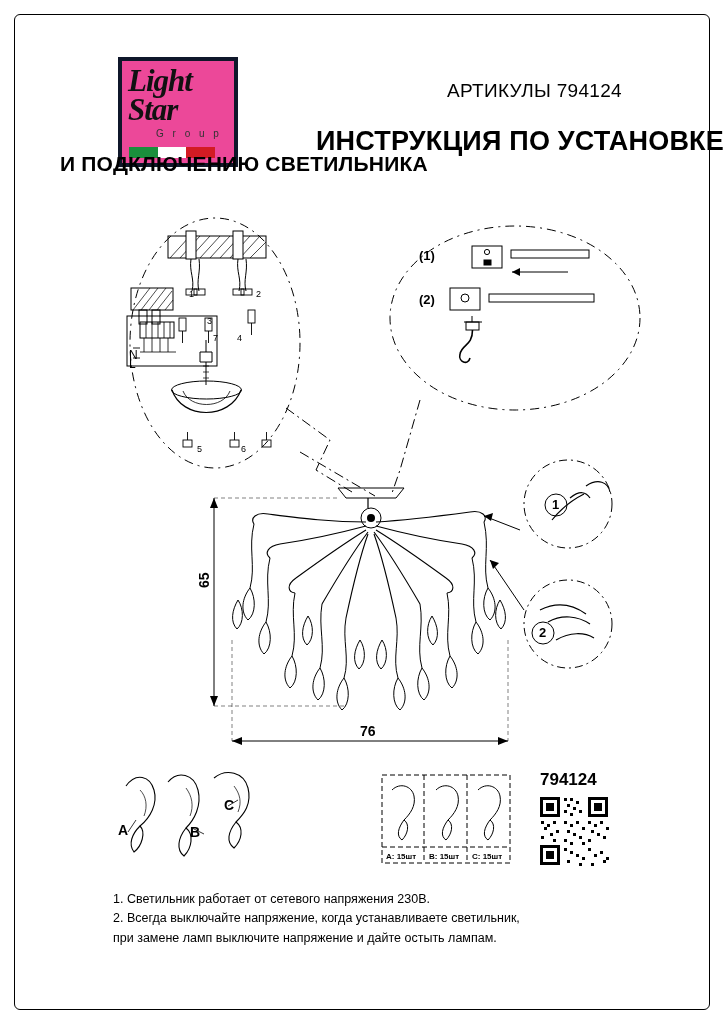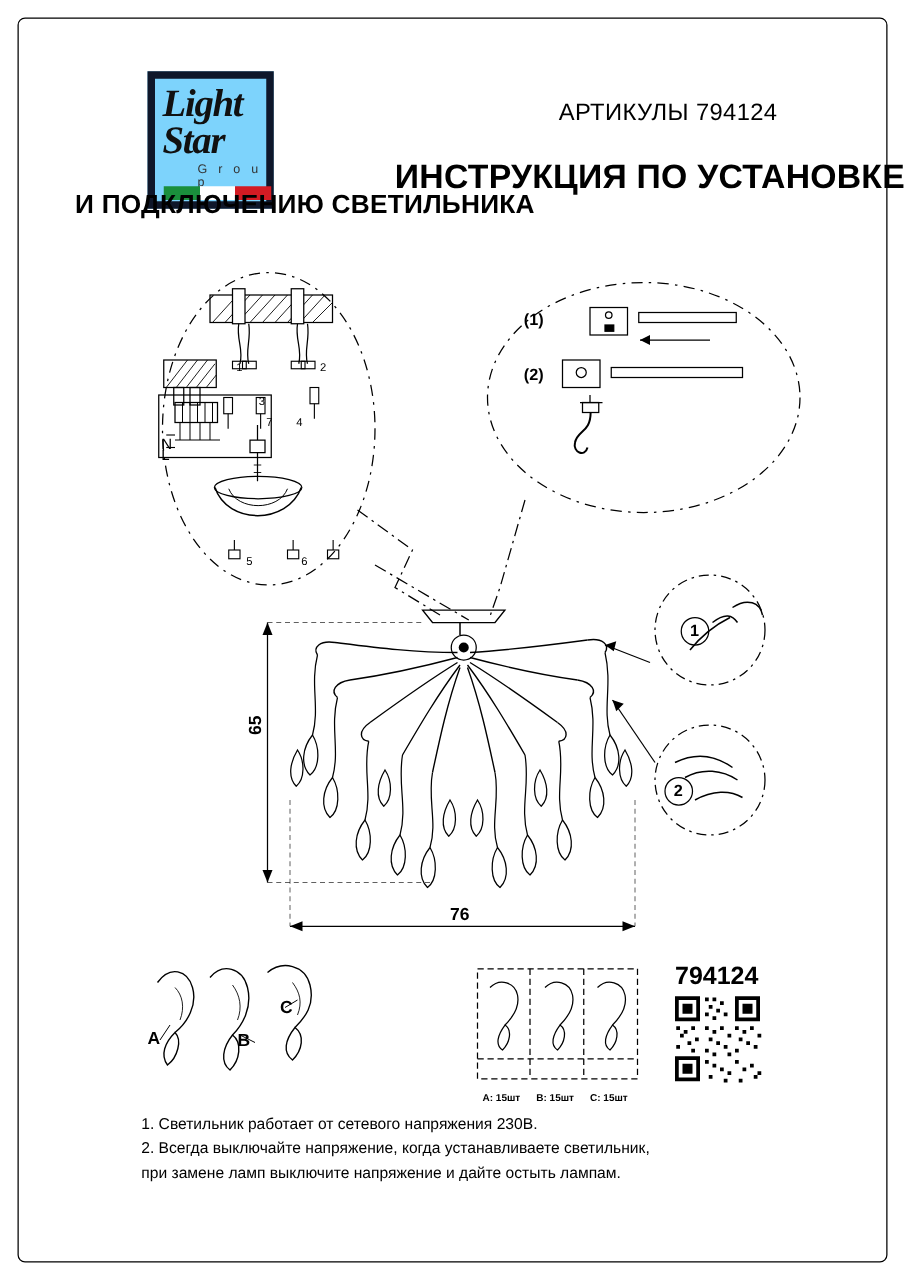--- a/index.html
+++ b/index.html
@@ -31,25 +31,25 @@
     border: 1.5px solid #000;
     border-radius: 6px;
     box-sizing: border-box;
   }
 
   
   .logo-box {
     position: absolute;
     left: 118px;
     top: 57px;
-    width: 101px;
+    width: 120px;
     height: 110px;
-    border: 6px solid #0f172a;
+    border: 4px solid #0f172a;
     box-sizing: border-box;
-    background: #7dd3fc;
+    background: #ec4899;
   }
   .logo-light {
     position: absolute;
     left: 6px;
     top: 4px;
     font-family: "Liberation Serif", serif;
     font-style: italic;
     font-weight: bold;
     font-size: 31px;
     letter-spacing: -1px;
@@ -162,36 +162,35 @@
     left: 360px;
     top: 723px;
     font-size: 14px;
     font-weight: bold;
   }
 
   .code-label {
     position: absolute;
     left: 540px;
     top: 770px;
-    font-size: 20px;
+    font-size: 17px;
     font-weight: bold;
   }
   .qr {
     position: absolute;
     left: 538px;
     top: 795px;
     width: 72px;
     height: 72px;
   }
 
   .part-cap {
     position: absolute;
     font-size: 8px;
     font-weight: bold;
-    margin-top: 22px;
   }
 
   .notes {
     position: absolute;
     left: 113px;
     top: 890px;
     width: 520px;
     font-size: 12.5px;
     line-height: 1.55;
   }

